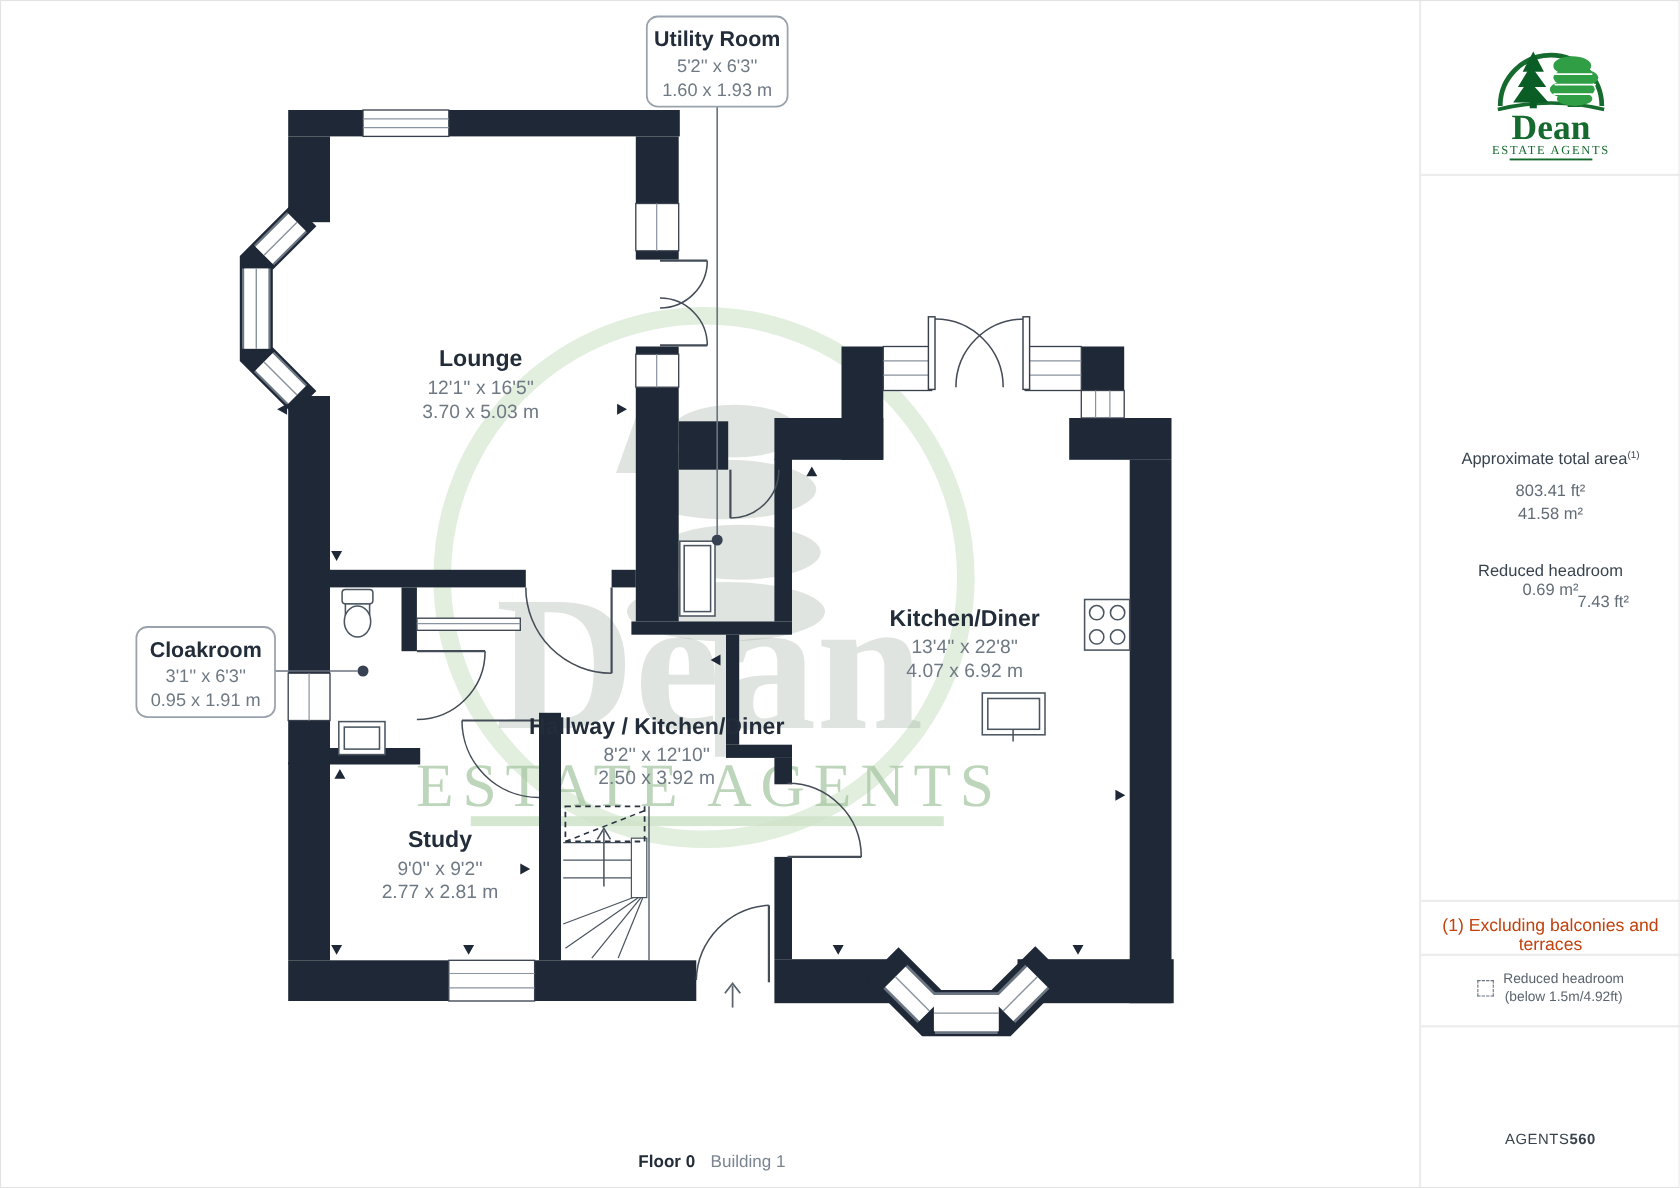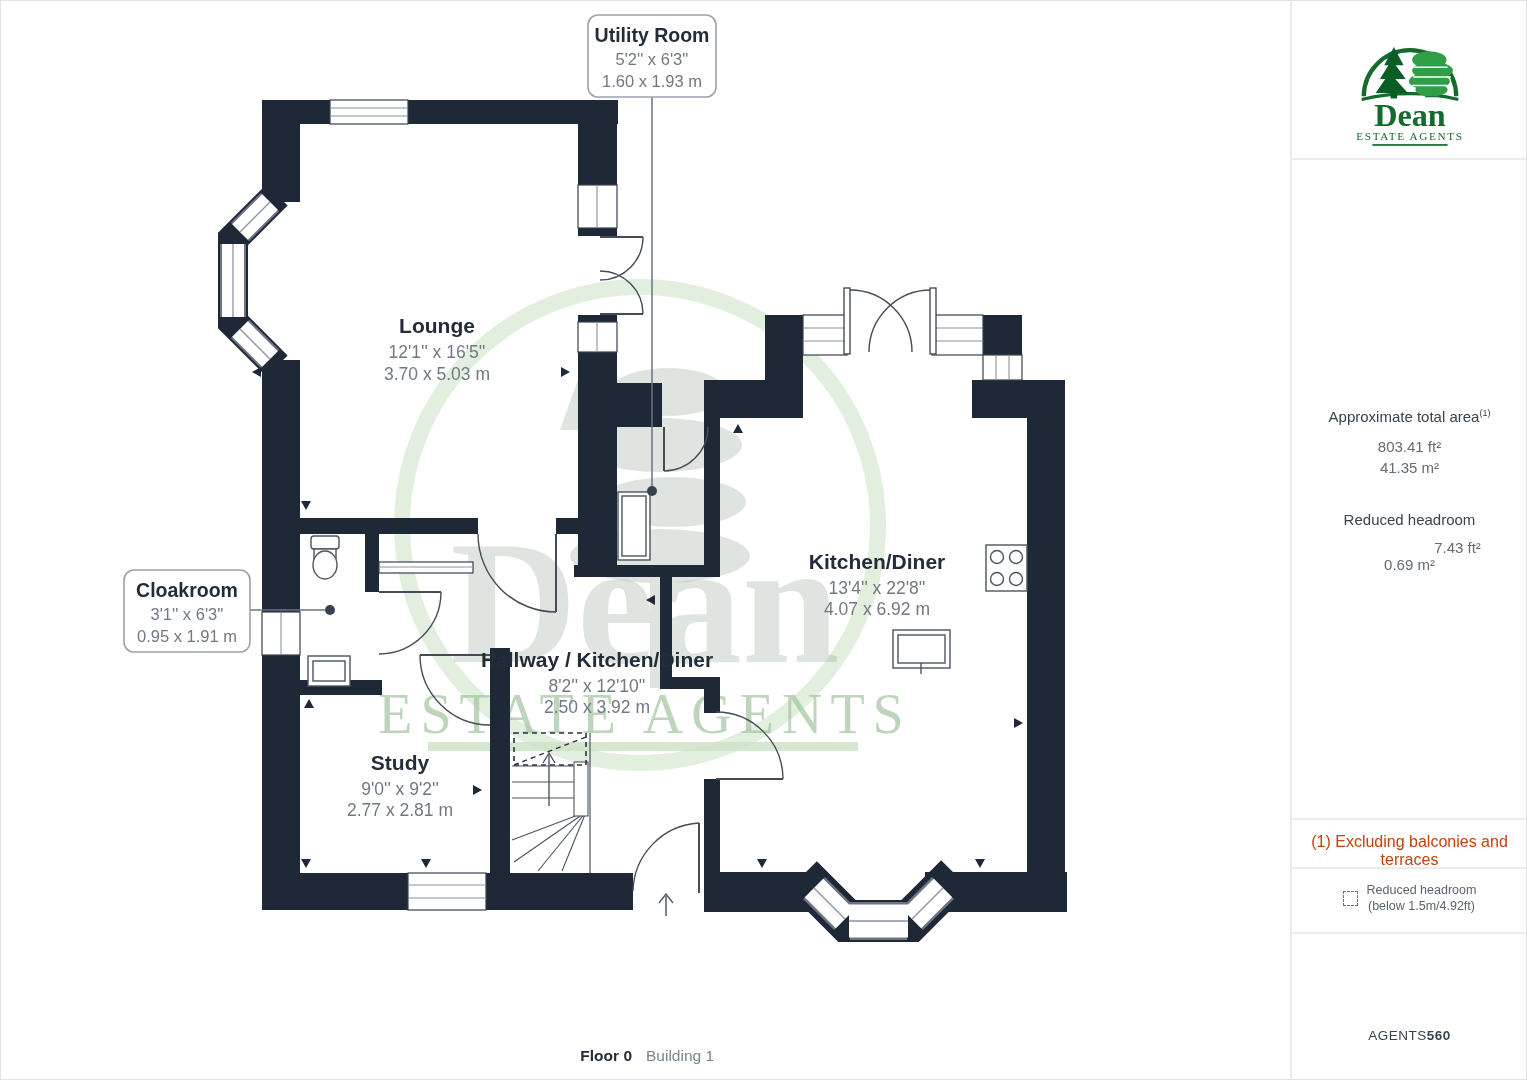--- a/index.html
+++ b/index.html
@@ -299,25 +299,25 @@
       <rect x="20" y="102.5" width="70" height="1.6" fill="#156a2d"></rect>
     </svg>
   </div>
 
   <div class="sb-divider" style="top:158px;"></div>
 
   <div class="sb-center sb-title" style="top:408px;">
     <span>Approximate total area</span><sup>(1)</sup>
   </div>
   <div class="sb-center sb-val" style="top:438px;">803.41 ft²</div>
-  <div class="sb-center sb-val" style="top:459px;">41.35 m²</div>
+  <div class="sb-center sb-val" style="top:459px;">41.58 m²</div>
 
   <div class="sb-center sb-title" style="top:511px;">Reduced headroom</div>
   <div class="sb-center sb-val" style="top:539px;margin-left:48px;">7.43 ft²</div>
-  <div class="sb-center sb-val" style="top:556px;">0.69 m²</div>
+  <div class="sb-center sb-val" style="top:528px;">0.69 m²</div>
 
   <div class="sb-divider" style="top:818px;"></div>
   <div class="sb-center sb-note" style="top:833px;">(1) Excluding balconies and terraces</div>
   <div class="sb-divider" style="top:867px;"></div>
 
   <div class="sb-center" style="top:883px;">
     <div class="legend-row">
       <span class="legend-icon"></span>
       <span class="legend-text">
         <span>Reduced headroom</span><br>

